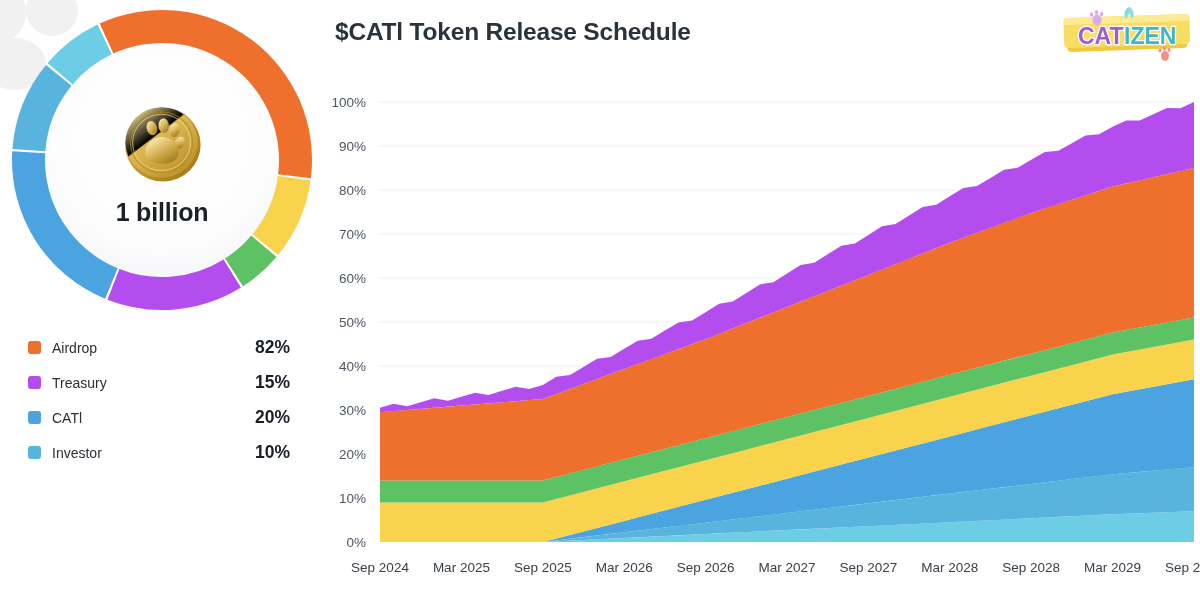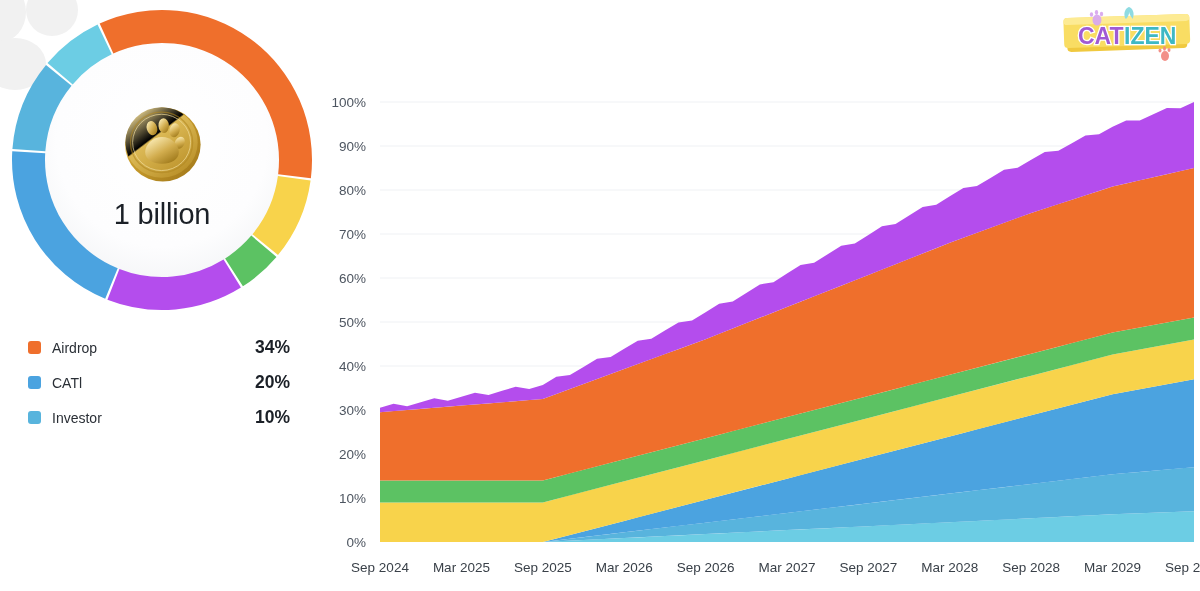--- a/index.html
+++ b/index.html
@@ -33,21 +33,21 @@
   #donut-svg { display: block; width: 308px; height: 308px; }
 
   #coin {
     position: absolute; left: 50%; top: 94px;
     transform: translateX(-50%);
     width: 84px; height: 84px;
   }
   #donut-center-label {
     position: absolute; left: 0; top: 192px; width: 100%;
     text-align: center;
-    font-size: 29px; font-weight: 400; color: #1b2027;
+    font-size: 25px; font-weight: 700; color: #1b2027;
     letter-spacing: -0.2px;
   }
 
   
   #legend {
     position: absolute; left: 0; top: 330px;
     width: 322px;
   }
   .legend-row {
     display: flex; align-items: center;
@@ -159,37 +159,43 @@
         <path d="M50 44 C61 44 70 53 70 62 C70 71 61 76 50 76 C39 76 30 71 30 62 C30 53 39 44 50 44 Z" fill="url(#pawGrad)"></path>
       </svg>
 
       <div id="donut-center-label">1 billion</div>
     </div>
 
     <div id="legend">
         <div class="legend-row">
           <span class="legend-swatch" style="background: rgb(239, 111, 44);"></span>
           <span class="legend-label">Airdrop</span>
-          <span class="legend-value">34%</span>
+          <span class="legend-value">82%</span>
+        </div>
+        <div class="legend-row">
+          <span class="legend-swatch" style="background: rgb(180, 77, 237);"></span>
+          <span class="legend-label">Treasury</span>
+          <span class="legend-value">15%</span>
         </div>
         <div class="legend-row">
           <span class="legend-swatch" style="background: rgb(75, 163, 224);"></span>
           <span class="legend-label">CATl</span>
           <span class="legend-value">20%</span>
         </div>
         <div class="legend-row">
           <span class="legend-swatch" style="background: rgb(88, 180, 221);"></span>
           <span class="legend-label">Investor</span>
           <span class="legend-value">10%</span>
         </div>
       </div>
   </div>
 
   <div id="right-panel">
 
+    <div id="chart-title">$CATl Token Release Schedule</div>
 
     <svg id="logo" viewBox="0 0 270 124">
       <g transform="rotate(-2 135 62)">
         <rect x="14" y="26" width="240" height="62" rx="8" fill="#f0c93f"></rect>
         <rect x="8" y="20" width="252" height="60" rx="8" fill="#f9dd63"></rect>
         <rect x="8" y="20" width="252" height="14" rx="7" fill="#fdeb94"></rect>
       </g>
       <g transform="translate(0,2)">
         <text x="36" y="74" font-family="Liberation Sans, sans-serif" font-size="46" font-weight="700" fill="#a05bd4" stroke="#ffffff" stroke-width="5" paint-order="stroke">CAT</text>
         <text x="128" y="74" font-family="Liberation Sans, sans-serif" font-size="46" font-weight="700" fill="#3fb8c4" stroke="#ffffff" stroke-width="5" paint-order="stroke">IZEN</text>

